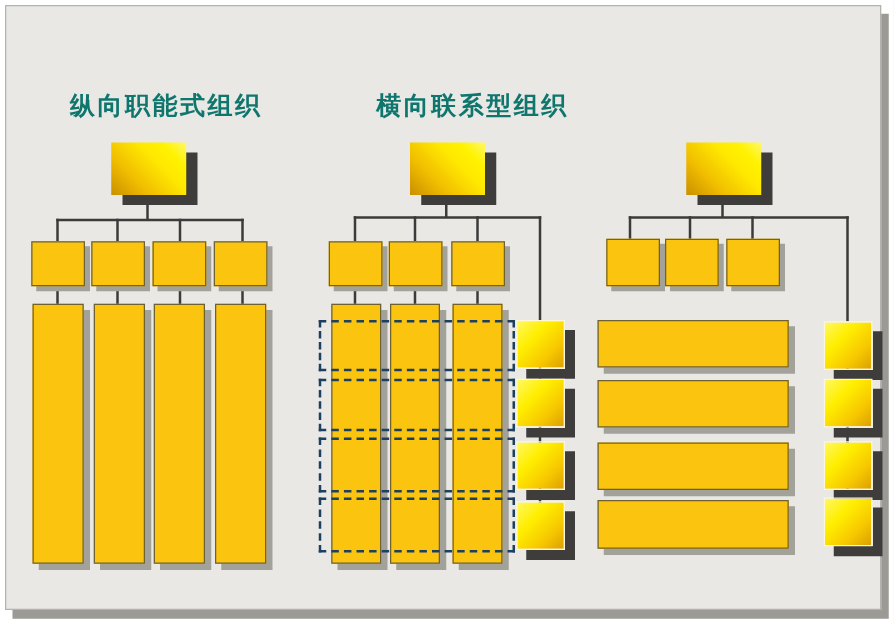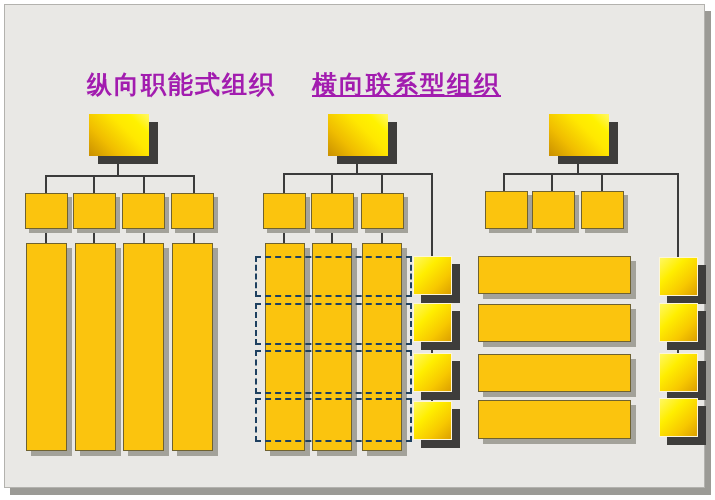--- a/index.html
+++ b/index.html
@@ -7,21 +7,21 @@
     width:715px;height:500px;position:relative;background:#ffffff;
     font-family:"Liberation Serif", serif;overflow:hidden;
   }
   .panel{
     position:absolute;left:4px;top:4px;width:699px;height:482px;
     background:#e9e8e5;border:1px solid #b3b2ae;
     box-shadow:6px 7px 0 #9b9a95;
   }
   .dtitle{
     position:absolute;top:64px;height:32px;line-height:32px;
-    text-align:right;font-weight:bold;font-size:25px;color:#a21caf;
+    text-align:left;font-weight:bold;font-size:20px;color:#0f766e;
     letter-spacing:2px;
   }
   
   .box-grad-top{
     position:absolute;
     background:linear-gradient(45deg,#c98f00 0%,#f0bd00 30%,#ffe800 62%,#fff200 80%,#fff869 100%);
     box-shadow:9px 8px 0 #3e3d3b;
   }
   
   .box-grad-side{
@@ -46,21 +46,21 @@
   .dashed-row{
     position:absolute;border:2px dashed #1e4060;background:transparent;z-index:5;
   }
 </style>
 </head>
 <body>
 
 <div class="panel">
 
   <div class="dtitle" style="left:51px;width:220px;">纵向职能式组织</div>
-  <div class="dtitle" style="left:296px;width:200px;text-decoration:underline;">横向联系型组织</div>
+  <div class="dtitle" style="left:296px;width:200px;">横向联系型组织</div>
 
   <div class="line" style="left:112px;top:151px;width:2px;height:20px;"></div>
   <div class="line" style="left:40px;top:170px;width:150px;height:2px;"></div>
   <div class="line" style="left:40px;top:170px;width:2px;height:18px;"></div>
   <div class="line" style="left:88px;top:170px;width:2px;height:18px;"></div>
   <div class="line" style="left:138px;top:170px;width:2px;height:18px;"></div>
   <div class="line" style="left:188px;top:170px;width:2px;height:18px;"></div>
   <div class="line" style="left:40px;top:222px;width:2px;height:18px;"></div>
   <div class="line" style="left:88px;top:222px;width:2px;height:18px;"></div>
   <div class="line" style="left:138px;top:222px;width:2px;height:18px;"></div>

